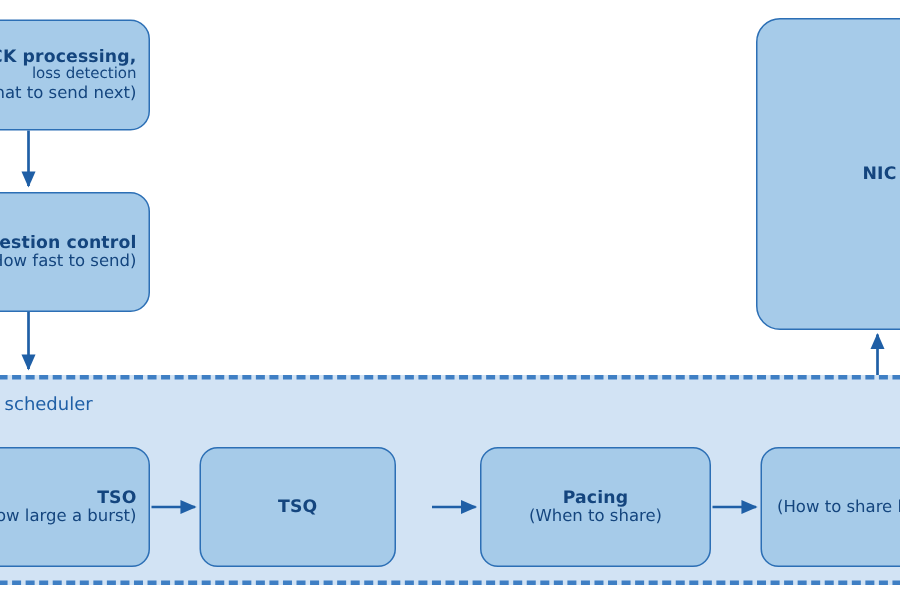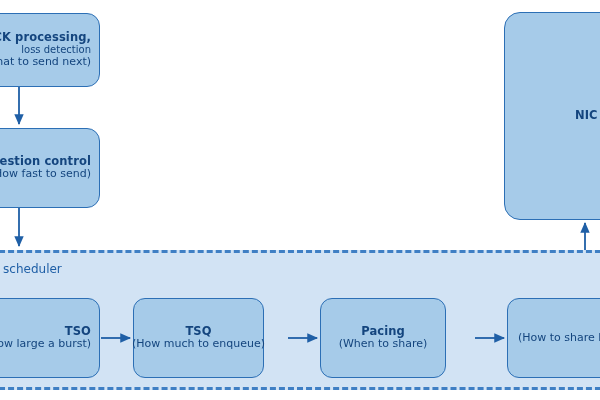--- a/index.html
+++ b/index.html
@@ -100,21 +100,21 @@
   }
 
   
   .stage {
     top: 298px;
     height: 80px;
     border-radius: 12px;
   }
   #box-tso { left: -70px;  width: 170px; }
   #box-tsq { left: 133px;  width: 131px; }
-  #box-pac { left: 320px;  width: 126px; text-align: right; }
+  #box-pac { left: 320px;  width: 154px; text-align: right; }
   #box-fq  { left: 507px;  width: 160px; }
 
   
   #wires {
     position: absolute;
     left: 0; top: 0;
     width: 600px; height: 400px;
     pointer-events: none;
   }
 </style>
@@ -173,21 +173,20 @@
     <div class="title">NIC</div>
   </div>
 
   <div class="node stage clip-left" id="box-tso">
     <div class="title">TSO</div>
     <div class="sub">(How large a burst)</div>
   </div>
 
   <div class="node stage" id="box-tsq">
     <div class="title">TSQ</div>
-    <div class="sub">(How much to enqueue)</div>
   </div>
 
   <div class="node stage" id="box-pac">
     <div class="title">Pacing</div>
     <div class="sub">(When to share)</div>
   </div>
 
   <div class="node stage clip-right" id="box-fq">
     <div class="sub">(How to share link)</div>
   </div>

